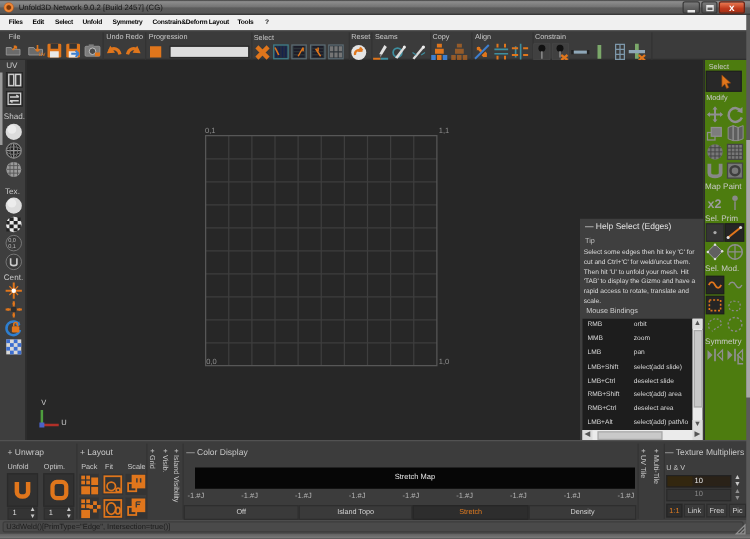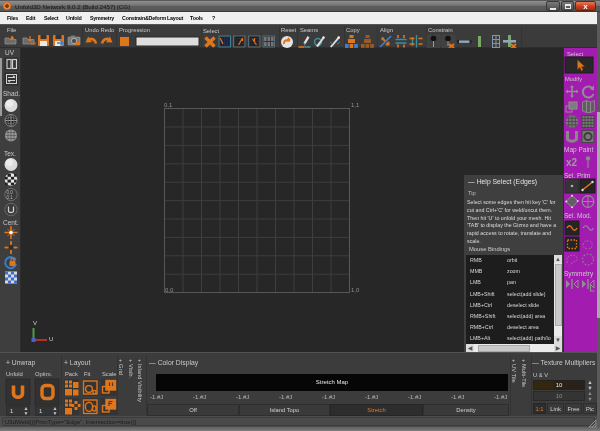--- a/index.html
+++ b/index.html
@@ -312,21 +312,21 @@
           <rect x="9.5" y="3.5" width="3" height="3"></rect>
           <rect x="0.5" y="6.5" width="3" height="3"></rect>
           <rect x="6.5" y="6.5" width="3" height="3"></rect>
           <rect x="3.5" y="9.5" width="3" height="3"></rect>
           <rect x="9.5" y="9.5" width="3" height="3"></rect>
         </g>
       </g>
     </svg>
 </div>
 
-<div class="abs" id="rightbar" style="left:563px;top:48px;width:37px;height:304px;background:#a21caf;border-left:1px solid #2d2d2d;">
+<div class="abs" id="rightbar" style="left:563px;top:48px;width:37px;height:304px;background:#4d7c0f;border-left:1px solid #2d2d2d;">
   <span class="lbl" style="left:3px;top:3px;">Select</span>
   <span class="lbl" style="left:1px;top:28px;">Modify</span>
   <span class="lbl" style="left:0px;top:98px;font-size:6.5px;">Map Paint</span>
   <span class="lbl" style="left:0px;top:124px;font-size:6.5px;">Sel. Prim</span>
   <span class="lbl" style="left:0px;top:164px;font-size:6.5px;">Sel. Mod.</span>
   <span class="lbl" style="left:0px;top:222px;font-size:6.5px;">Symmetry</span>
   <svg id="rbicons" width="37" height="304" style="left:0;top:0;">
       <rect x="1" y="9" width="28" height="16" fill="#282828" stroke="#1e1e1e" stroke-width="1"></rect>
       <path d="M13.5 12 L13.5 21.5 L15.8 19.3 L17.3 22.8 L19 22 L17.5 18.7 L20.5 18.4 Z" fill="#e0761c" stroke="#8a4410" stroke-width="0.5"></path>
       <g transform="translate(1.5,37)" stroke="#8f8f8f" stroke-width="1.6" fill="#8f8f8f">

